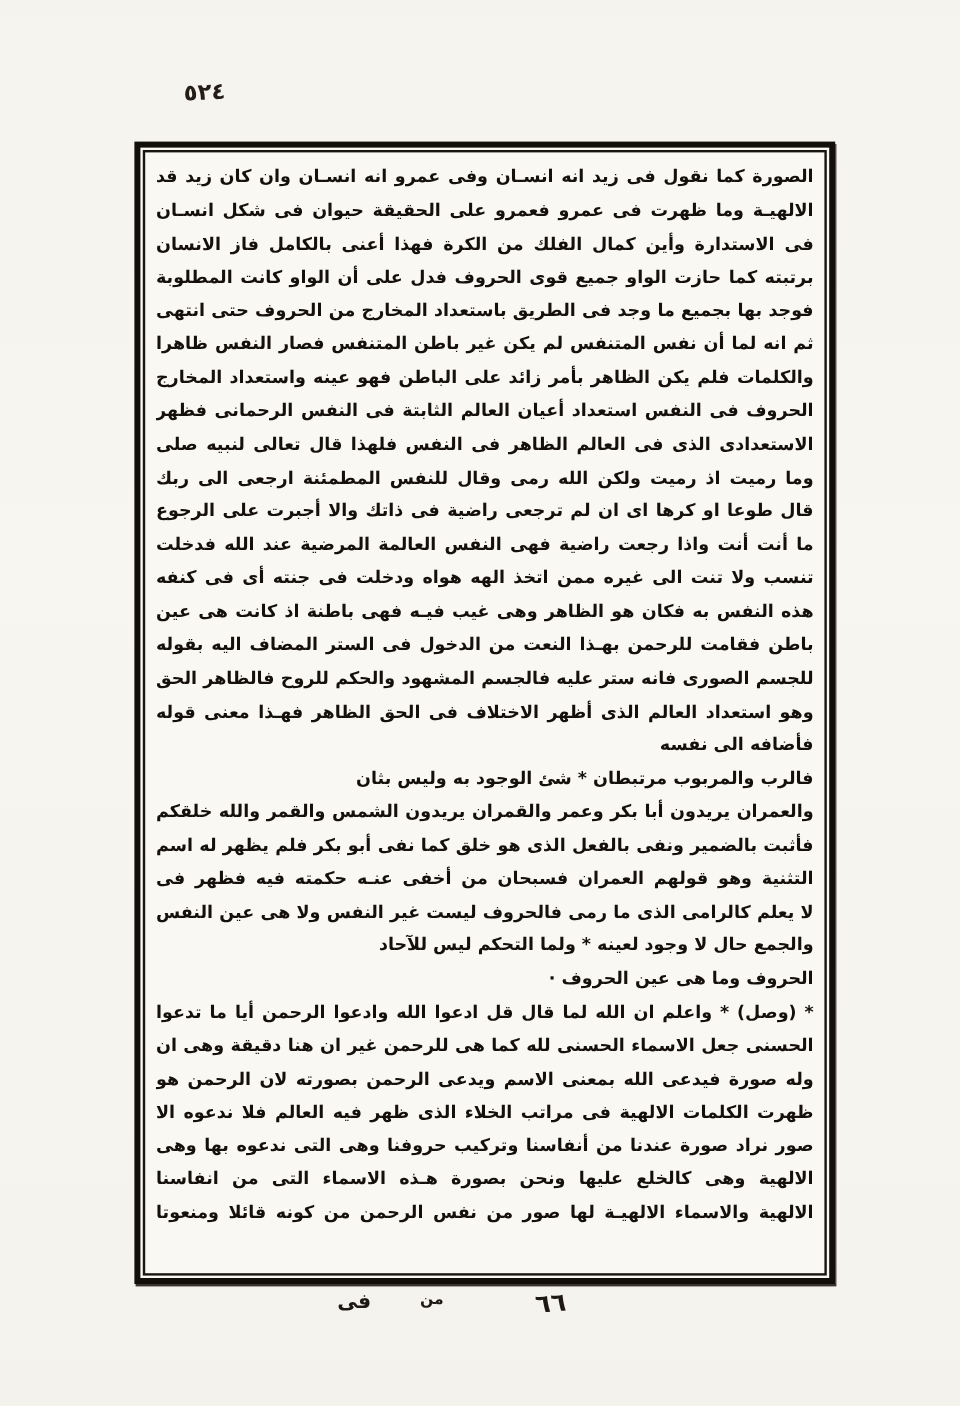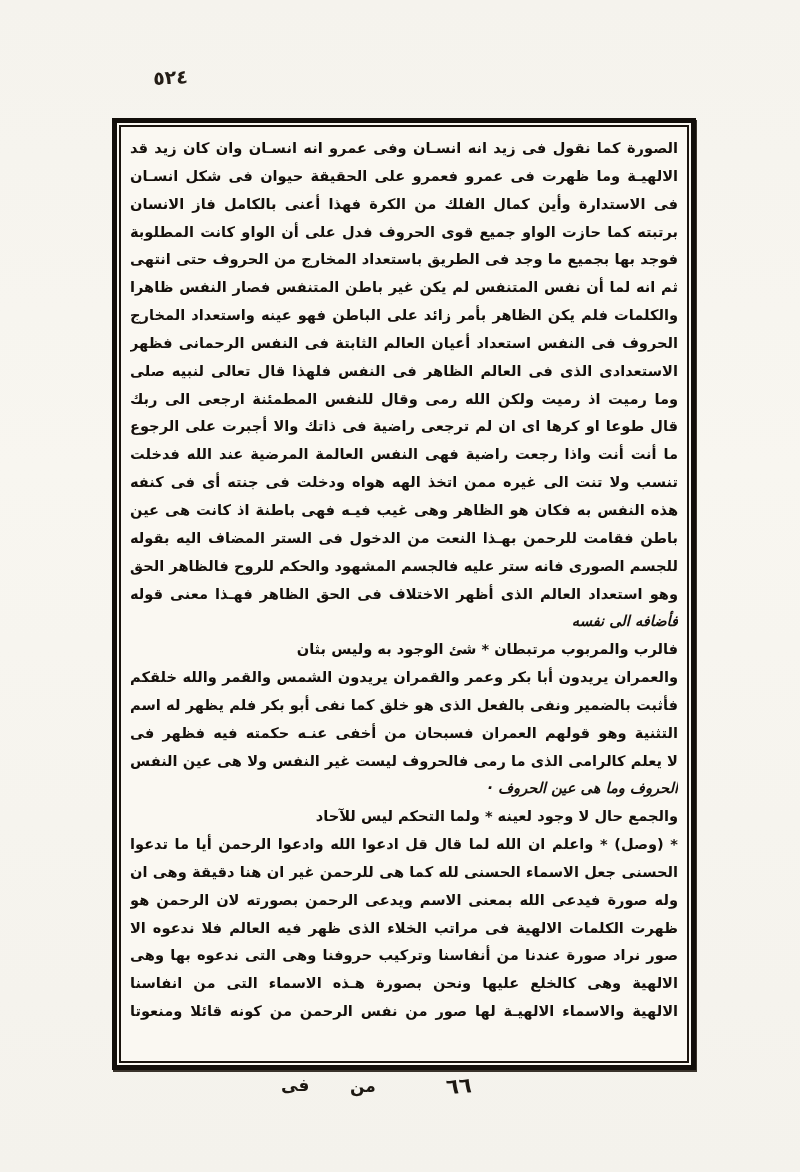--- a/index.html
+++ b/index.html
@@ -23,24 +23,24 @@
     box-sizing:border-box;border:2px solid #1a140e;
     padding:7px 9px 5px 9px;
   }
   .text-block{
     direction:rtl;width:100%;height:100%;
     color:#15100b;font-weight:bold;font-size:14.6px;
   }
   .line{height:27.85px;line-height:27.85px;overflow:hidden;}
   .line.justify{text-align:justify;text-align-last:justify;}
   .line.center{}
-  .line.right{font-style:italic;}
+  .line.right{}
   .footer-marks{position:absolute;top:1072px;left:0;width:800px;height:40px;color:#1d1812;}
   .quire{position:absolute;left:446px;top:2px;font-size:21px;font-weight:bold;transform:rotate(-4deg);}
-  .cw-mid{position:absolute;left:350px;top:4px;font-size:17px;font-weight:bold;}
+  .cw-mid{position:absolute;left:350px;top:4px;font-size:13px;font-weight:bold;}
   .cw-left{position:absolute;left:281px;top:3px;font-size:17px;font-weight:bold;}
 </style>
 </head>
 <body>
 
 <div class="pagenum">٥٢٤</div>
 
 <div class="frame-outer">
   <div class="frame-inner">
     <div class="text-block">
@@ -60,22 +60,22 @@
         <div class="line justify">هذه النفس به فكان هو الظاهر وهى غيب فيـه فهى باطنة اذ كانت هى عين النفس والنفس</div>
         <div class="line justify">باطن فقامت للرحمن بهـذا النعت من الدخول فى الستر المضاف اليه بقوله حقق مقام الروح</div>
         <div class="line justify">للجسم الصورى فانه ستر عليه فالجسم المشهود والحكم للروح فالظاهر الحق والحكم للروح</div>
         <div class="line justify">وهو استعداد العالم الذى أظهر الاختلاف فى الحق الظاهر فهـذا معنى قوله وادخلى جنتى</div>
         <div class="line right">فأضافه الى نفسه</div>
         <div class="line center">فالرب والمربوب مرتبطان * شئ الوجود به وليس بثان</div>
         <div class="line justify">والعمران يريدون أبا بكر وعمر والقمران يريدون الشمس والقمر والله خلقكم وما تعملون</div>
         <div class="line justify">فأثبت بالضمير ونفى بالفعل الذى هو خلق كما نفى أبو بكر فلم يظهر له اسم فى العمران وأثبته ضمير</div>
         <div class="line justify">التثنية وهو قولهم العمران فسبحان من أخفى عنـه حكمته فيه فظهر فى الوجود العليم الذى</div>
         <div class="line justify">لا يعلم كالرامى الذى ما رمى فالحروف ليست غير النفس ولا هى عين النفس والكلمة ليست غير</div>
+        <div class="line center">والجمع حال لا وجود لعينه * ولما التحكم ليس للآحاد</div>
         <div class="line right">الحروف وما هى عين الحروف       ·</div>
-        <div class="line center">والجمع حال لا وجود لعينه * ولما التحكم ليس للآحاد</div>
         <div class="line justify">* (وصل) * واعلم ان الله لما قال قل ادعوا الله وادعوا الرحمن أيا ما تدعوا فله الاسماء</div>
         <div class="line justify">الحسنى جعل الاسماء الحسنى لله كما هى للرحمن غير ان هنا دقيقة وهى ان الاسم له معنى بالنفس</div>
         <div class="line justify">وله صورة فيدعى الله بمعنى الاسم ويدعى الرحمن بصورته لان الرحمن هو المنعوت وبالنفس</div>
         <div class="line justify">ظهرت الكلمات الالهية فى مراتب الخلاء الذى ظهر فيه العالم فلا ندعوه الا بصورة الاسم وله</div>
         <div class="line justify">صور نراد صورة عندنا من أنفاسنا وتركيب حروفنا وهى التى ندعوه بها وهى أسماء الاسماء</div>
         <div class="line justify">الالهية وهى كالخلع عليها ونحن بصورة هـذه الاسماء التى من انفاسنا مترجمون عن الاسماء</div>
         <div class="line justify">الالهية والاسماء الالهيـة لها صور من نفس الرحمن من كونه قائلا ومنعوتا بالكلام وخلف</div>
       </div>
   </div>
 </div>

